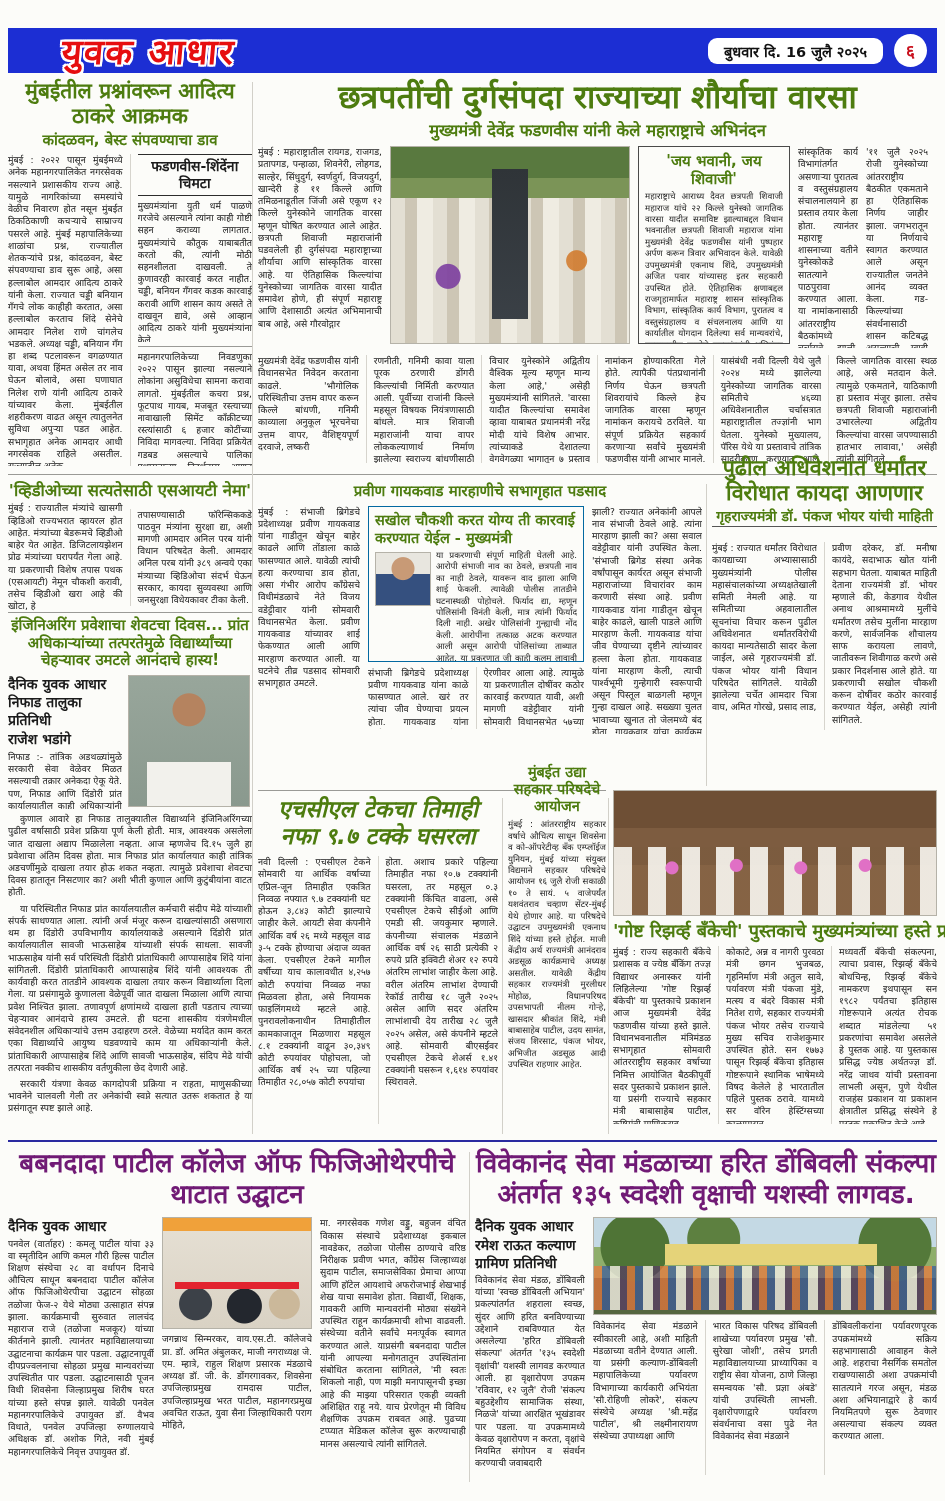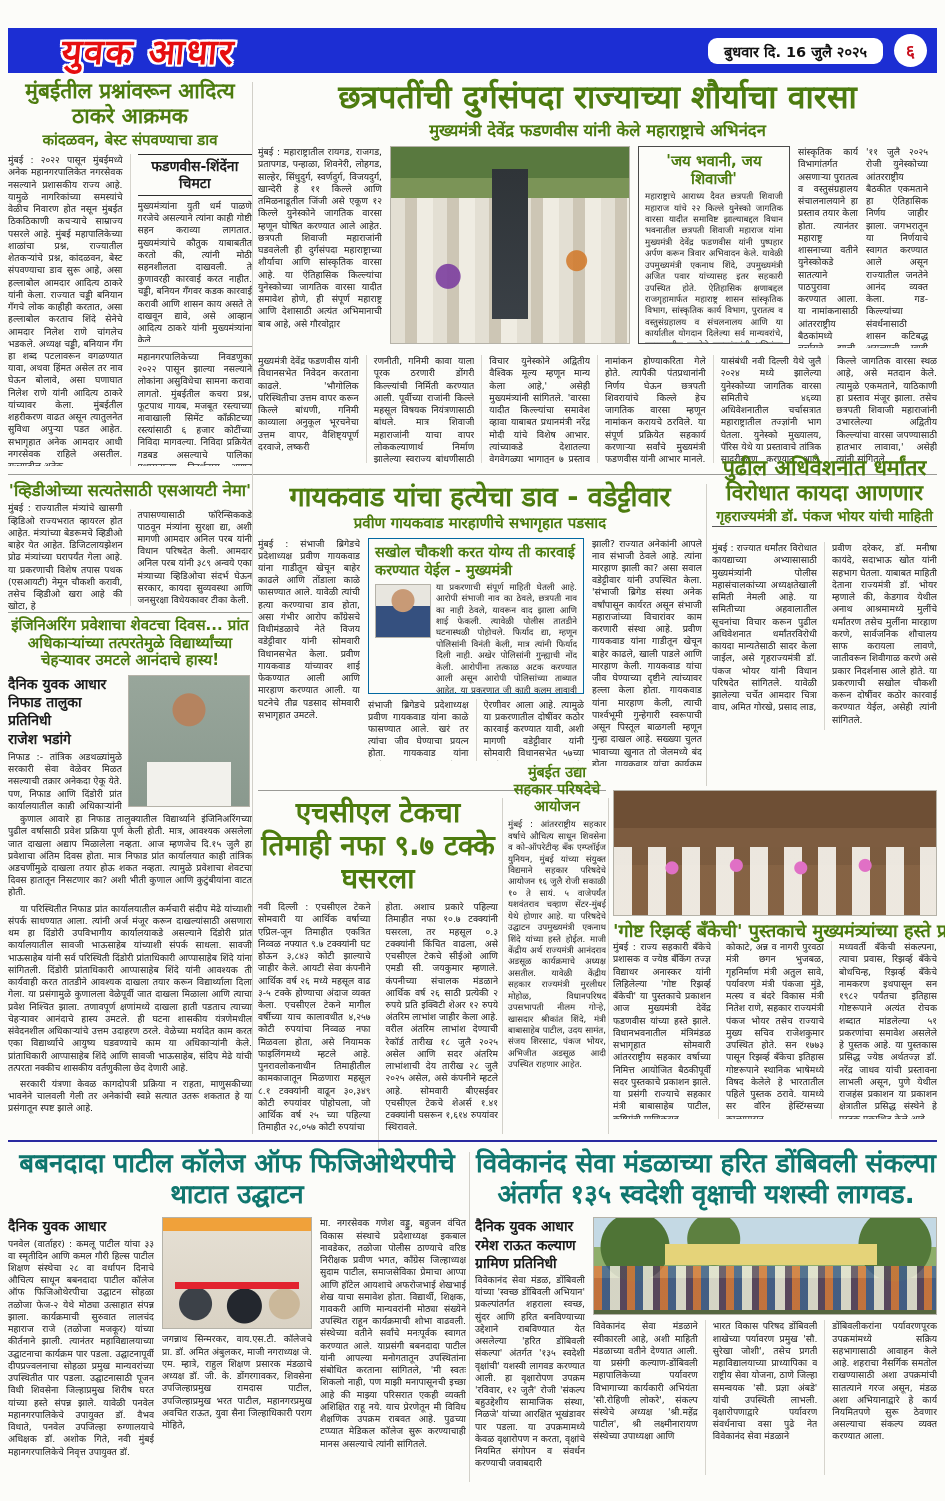--- a/index.html
+++ b/index.html
@@ -2,21 +2,21 @@
 <html><head>
 <meta charset="utf-8">
 <style>
   html,body{margin:0;padding:0;background:#e9e9e5;}
   .page{position:relative;width:945px;height:1501px;margin:0 auto;background:#fcfcf9;
         font-family:"DejaVu Sans",sans-serif;color:#1b1b1b;overflow:hidden;}
   .abs{position:absolute;}
   .bt{font-size:9.2px;line-height:1.33;text-align:justify;overflow:hidden;word-break:break-word;}
   .bt.small{font-size:8.6px;}
   .hd{font-weight:bold;color:#4d7c0f;text-align:center;line-height:1.18;}
-  .navy{color:#0f766e;}
+  .navy{color:#701a75;}
   .cols{display:flex;}
   .cols>*{min-width:0;}
   .gap>*+*{border-left:1px solid #d6d4cd;padding-left:7px;margin-left:7px;}
   .rule{background:#9a9a96;height:1px;}
   .vrule{background:#d2d0c9;width:1px;}
   .bluerule{background:#2a2aa0;height:2px;}
   .ph{overflow:hidden;background:#c9c6bd;border:1px solid #b5b2a8;box-sizing:border-box;}
 
   
   .masthead{left:8px;top:28px;width:929px;height:45px;background:#1c2ed3;display:flex;align-items:center;}
@@ -40,21 +40,21 @@
   .sit-h{font-size:16.5px;}
   .eng-h{font-size:15px;}
   .byline{font-weight:bold;font-size:14px;line-height:1.3;}
   .gk-h{font-size:27px;}
   .gk-sub{font-size:15px;margin-top:2px;}
   .gbox{border:1px solid #0369a1;padding:4px 6px;box-sizing:border-box;overflow:hidden;}
   .gbox h4{margin:0 0 3px 0;font-size:14.5px;text-align:left;line-height:1.25;}
   .fadph{float:left;width:56px;height:54px;margin:2px 5px 2px 0;}
   .dh-h{font-size:21.5px;}
   .dh-sub{font-size:14px;margin-top:2px;border-bottom:1px solid #555;padding-bottom:2px;}
-  .hcl-h{font-size:28px;}
+  .hcl-h{font-size:23px;font-style:italic;}
   .sah-h{font-size:14.5px;}
   .book-h{font-size:18px;white-space:nowrap;}
   .c-h{font-size:26px;}
   p.bt{margin:0 0 4px 0;text-indent:12px;}
 
   
   #ph-main{background:
     linear-gradient(#2f3438,#3a4046) 50% 22px/36px 150px no-repeat,
     radial-gradient(circle at 24% 66%, rgba(125,63,160,.9) 0 12px, transparent 13px),
     radial-gradient(circle at 78% 58%, rgba(210,120,40,.85) 0 10px, transparent 11px),
@@ -162,21 +162,20 @@
       <div class="ph" id="ph-student" style="width:122px;height:132px;flex:none"></div>
     </div>
     <div style="height:316px;overflow:hidden;margin-top:4px;">
       <p class="bt">कुणाल आवारे हा निफाड तालुक्यातील विद्यार्थ्याने इंजिनिअरिंगच्या पुढील वर्षासाठी प्रवेश प्रक्रिया पूर्ण केली होती. मात्र, आवश्यक असलेला जात दाखला अद्याप मिळालेला नव्हता. आज म्हणजेच दि.१५ जुलै हा प्रवेशाचा अंतिम दिवस होता. मात्र निफाड प्रांत कार्यालयात काही तांत्रिक अडचणींमुळे दाखला तयार होऊ शकत नव्हता. त्यामुळे प्रवेशाचा शेवटचा दिवस हातातून निसटणार का? अशी भीती कुणाल आणि कुटुंबीयांना वाटत होती.</p>
       <p class="bt">या परिस्थितीत निफाड प्रांत कार्यालयातील कर्मचारी संदीप मेढे यांच्याशी संपर्क साधण्यात आला. त्यांनी अर्ज मंजूर करून दाखल्यांसाठी असणारा थम हा दिंडोरी उपविभागीय कार्यालयाकडे असल्याने दिंडोरी प्रांत कार्यालयातील सावजी भाऊसाहेब यांच्याशी संपर्क साधला. सावजी भाऊसाहेब यांनी सर्व परिस्थिती दिंडोरी प्रांताधिकारी आप्पासाहेब शिंदे यांना सांगितली. दिंडोरी प्रांताधिकारी आप्पासाहेब शिंदे यांनी आवश्यक ती कार्यवाही करत तातडीने आवश्यक दाखला तयार करून विद्यार्थ्याला दिला गेला. या प्रसंगामुळे कुणालला वेळेपूर्वी जात दाखला मिळाला आणि त्याचा प्रवेश निश्चित झाला. तणावपूर्ण क्षणांमध्ये दाखला हाती पडताच त्याच्या चेहऱ्यावर आनंदाचे हास्य उमटले. ही घटना शासकीय यंत्रणेमधील संवेदनशील अधिकाऱ्यांचे उत्तम उदाहरण ठरले. वेळेच्या मर्यादेत काम करत एका विद्यार्थ्याचे आयुष्य घडवण्याचे काम या अधिकाऱ्यांनी केले. प्रांताधिकारी आप्पासाहेब शिंदे आणि सावजी भाऊसाहेब, संदिप मेढे यांची तत्परता नक्कीच शासकीय वर्तणुकीला छेद देणारी आहे.</p>
       <p class="bt">सरकारी यंत्रणा केवळ कागदोपत्री प्रक्रिया न राहता, माणुसकीच्या भावनेने चालवली गेली तर अनेकांची स्वप्ने सत्यात उतरू शकतात हे या प्रसंगातून स्पष्ट झाले आहे.</p>
     </div>
   </section>
 
   <section class="abs" style="left:258px;top:481px;width:444px;">
-    <h1 class="hd gk-h" style="margin:0">गायकवाड यांचा हत्येचा डाव - वडेट्टीवार</h1>
     <div class="hd gk-sub">प्रवीण गायकवाड मारहाणीचे सभागृहात पडसाद</div>
     <div class="cols" style="margin-top:5px;gap:8px;height:228px;">
       <div class="bt" style="width:102px;flex:none">मुंबई : संभाजी ब्रिगेडचे प्रदेशाध्यक्ष प्रवीण गायकवाड यांना गाडीतून खेचून बाहेर काढले आणि तोंडाला काळे फासण्यात आले. यावेळी त्यांची हत्या करण्याचा डाव होता, असा गंभीर आरोप काँग्रेसचे विधीमंडळाचे नेते विजय वडेट्टीवार यांनी सोमवारी विधानसभेत केला. प्रवीण गायकवाड यांच्यावर शाई फेकण्यात आली आणि मारहाण करण्यात आली. या घटनेचे तीव्र पडसाद सोमवारी सभागृहात उमटले.</div>
       <div style="width:216px;flex:none;overflow:hidden;">
         <div class="gbox" style="height:156px;">
           <h4 class="hd">सखोल चौकशी करत योग्य ती कारवाई करण्यात येईल - मुख्यमंत्री</h4>
           <div>
             <div class="ph fadph" id="ph-fad"></div>
             <div class="bt small" style="height:116px;overflow:hidden">या प्रकरणाची संपूर्ण माहिती घेतली आहे. आरोपी संभाजी नाव का ठेवले, छत्रपती नाव का नाही ठेवले, यावरून वाद झाला आणि शाई फेकली. त्यावेळी पोलीस तातडीने घटनास्थळी पोहोचले. फिर्याद द्या, म्हणून पोलिसांनी विनंती केली, मात्र त्यांनी फिर्याद दिली नाही. अखेर पोलिसांनी गुन्ह्याची नोंद केली. आरोपींना तत्काळ अटक करण्यात आली असून आरोपी पोलिसांच्या ताब्यात आहेत. या प्रकरणात जी काही कलम लावावी लागतील, ती लावली जातील आणि योग्य ती कारवाई करण्यात येईल, असे मुख्यमंत्री देवेंद्र फडणवीस यांनी सभागृहात आश्वासित केले.</div>
           </div>
@@ -216,21 +215,21 @@
   <section class="abs" style="left:508px;top:764px;width:98px;">
     <h2 class="hd sah-h" style="margin:0">मुंबईत उद्या सहकार परिषदेचे आयोजन</h2>
     <div class="bt small" style="margin-top:4px;height:292px">मुंबई : आंतरराष्ट्रीय सहकार वर्षाचे औचित्य साधून शिवसेना व को-ऑपरेटीव्ह बँक एम्प्लॉईज युनियन, मुंबई यांच्या संयुक्त विद्यमाने सहकार परिषदेचे आयोजन १६ जुलै रोजी सकाळी १० ते सायं. ५ वाजेपर्यंत यशवंतराव चव्हाण सेंटर-मुंबई येथे होणार आहे. या परिषदेचे उद्घाटन उपमुख्यमंत्री एकनाथ शिंदे यांच्या हस्ते होईल. माजी केंद्रीय अर्थ राज्यमंत्री आनंदराव अडसूळ कार्यक्रमाचे अध्यक्ष असतील. यावेळी केंद्रीय सहकार राज्यमंत्री मुरलीधर मोहोळ, विधानपरिषद उपसभापती नीलम गोऱ्हे, खासदार श्रीकांत शिंदे, मंत्री बाबासाहेब पाटील, उदय सामंत, संजय शिरसाट, पंकज भोयर, अभिजीत अडसूळ आदी उपस्थित राहणार आहेत.</div>
   </section>
 
   <div class="abs vrule" style="left:608px;top:798px;height:336px;"></div>
 
   <section class="abs" style="left:613px;top:790px;width:324px;">
     <div class="ph" id="ph-book" style="width:324px;height:126px;"></div>
     <h2 class="hd book-h" style="margin:4px 0 0 0">'गोष्ट रिझर्व्ह बँकेची' पुस्तकाचे मुख्यमंत्र्यांच्या हस्ते प्रकाशन</h2>
-    <div class="cols gap" style="height:178px;">
+    <div class="cols gap" style="margin-top:5px;height:178px;">
       <div class="bt" style="flex:1">मुंबई : राज्य सहकारी बँकेचे प्रशासक व ज्येष्ठ बँकिंग तज्ज्ञ विद्याधर अनास्कर यांनी लिहिलेल्या 'गोष्ट रिझर्व्ह बँकेची' या पुस्तकाचे प्रकाशन आज मुख्यमंत्री देवेंद्र फडणवीस यांच्या हस्ते झाले. विधानभवनातील मंत्रिमंडळ सभागृहात सोमवारी आंतरराष्ट्रीय सहकार वर्षाच्या निमित्त आयोजित बैठकीपूर्वी सदर पुस्तकाचे प्रकाशन झाले. या प्रसंगी राज्याचे सहकार मंत्री बाबासाहेब पाटील, कृषिमंत्री माणिकराव</div>
       <div class="bt" style="flex:1">कोकाटे, अन्न व नागरी पुरवठा मंत्री छगन भुजबळ, गृहनिर्माण मंत्री अतुल सावे, पर्यावरण मंत्री पंकजा मुंडे, मत्स्य व बंदरे विकास मंत्री नितेश राणे, सहकार राज्यमंत्री पंकज भोयर तसेच राज्याचे मुख्य सचिव राजेशकुमार उपस्थित होते. सन १७७३ पासून रिझर्व्ह बँकेचा इतिहास गोष्टरूपाने स्थानिक भाषेमध्ये विषद केलेले हे भारतातील पहिले पुस्तक ठरावे. यामध्ये सर वॉरेन हेस्टिंग्सच्या काळापासून</div>
       <div class="bt" style="flex:1">मध्यवर्ती बँकेची संकल्पना, त्याचा प्रवास, रिझर्व्ह बँकेचे बोधचिन्ह, रिझर्व्ह बँकेचे नामकरण इथपासून सन १९८२ पर्यंतचा इतिहास गोष्टरूपाने अत्यंत रोचक शब्दात मांडलेल्या ५१ प्रकरणांचा समावेश असलेले हे पुस्तक आहे. या पुस्तकास प्रसिद्ध ज्येष्ठ अर्थतज्ज्ञ डॉ. नरेंद्र जाधव यांची प्रस्तावना लाभली असून, पुणे येथील राजहंस प्रकाशन या प्रकाशन क्षेत्रातील प्रसिद्ध संस्थेने हे पुस्तक प्रकाशित केले आहे.</div>
     </div>
   </section>
 
   <div class="abs bluerule" style="left:8px;top:1140px;width:929px;"></div>
 
   <section class="abs" style="left:8px;top:1148px;width:458px;">
     <h1 class="hd c-h navy" style="margin:0">बबनदादा पाटील कॉलेज ऑफ फिजिओथेरपीचे थाटात उद्घाटन</h1>

